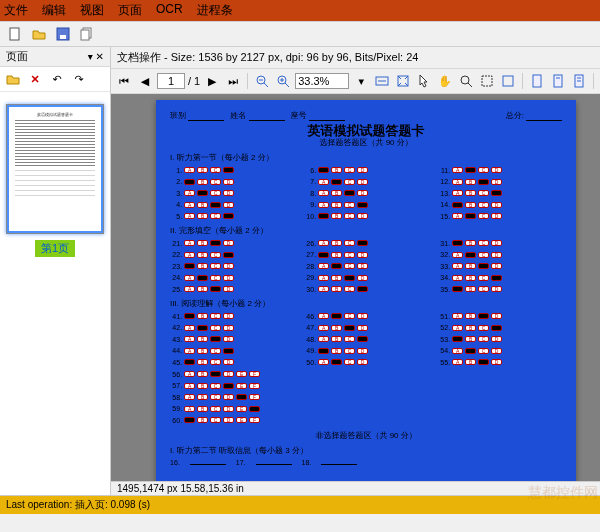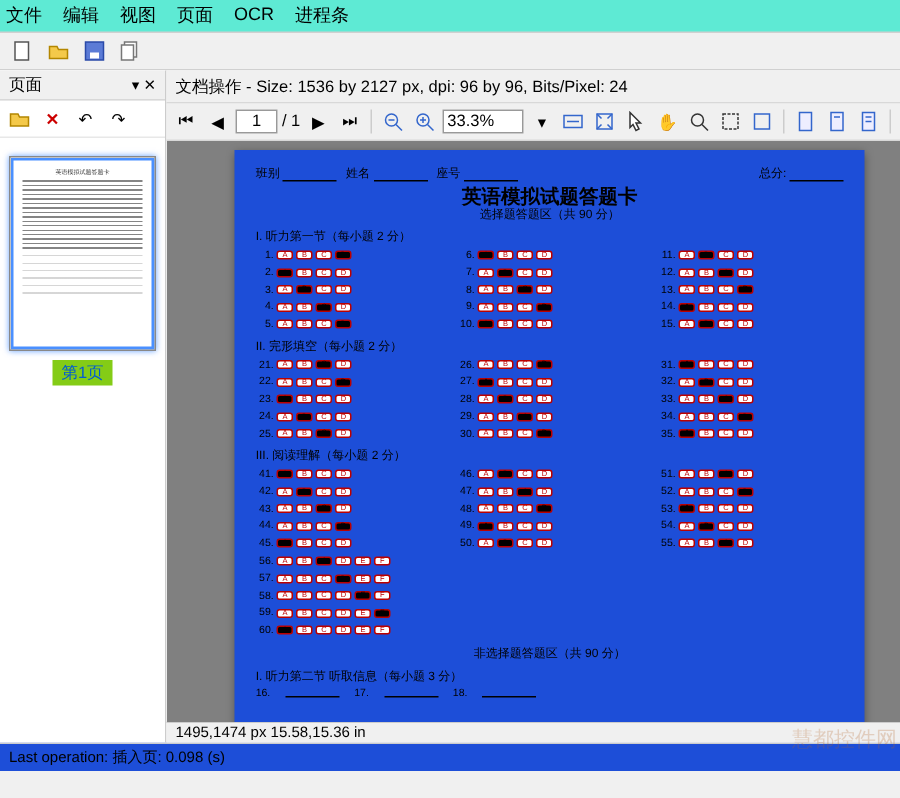--- a/index.html
+++ b/index.html
@@ -1,17 +1,17 @@
 <!DOCTYPE html>
 <html><head>
 <meta charset="utf-8">
 <style>
 *{box-sizing:border-box;margin:0;padding:0;font-family:"Microsoft YaHei",SimSun,Arial,sans-serif}
 body{width:600px;height:532px;background:#f0f0f0;font-size:11px;color:#000;overflow:hidden;position:relative}
-.menubar{background:#5eead4;padding:2px 4px;display:flex;gap:14px;font-size:12px;border-bottom:1px solid #d0d0d0}
+.menubar{background:#c2410c;padding:2px 4px;display:flex;gap:14px;font-size:12px;border-bottom:1px solid #d0d0d0}
 .menubar span{cursor:default}
 .tb{background:#f0f0f0;padding:3px 6px;display:flex;gap:6px;align-items:center;border-bottom:1px solid #d0d0d0}
 .ic{width:18px;height:18px;display:inline-flex;align-items:center;justify-content:center;border:1px solid transparent;border-radius:2px}
 .main{display:flex;height:448px;background:#fff}
 .side{width:138px;background:#fff;border-right:1px solid #ccc;display:flex;flex-direction:column}
 .side-h{padding:2px 6px;font-size:11px;background:#f0f0f0;border-bottom:1px solid #d8d8d8;display:flex;justify-content:space-between;align-items:center}
 .stb{padding:3px 4px;display:flex;gap:4px;align-items:center;border-bottom:1px solid #e8e8e8}
 .thumbs{flex:1;padding:12px 6px;text-align:center;overflow:auto}
 .thumb{width:98px;height:130px;margin:0 auto 6px;border:1px solid #888;background:#fff;box-shadow:0 0 4px rgba(0,100,255,.6),inset 0 0 0 2px #4a90ff;padding:6px 8px;text-align:left;font-size:3px;line-height:3px;color:#333;overflow:hidden}
 .thlabel{font-size:11px;color:#005bd3;background:#84cc16;padding:1px 6px;display:inline-block}
@@ -30,21 +30,21 @@
 .sec{font-size:8px;font-weight:400;margin:3px 0 1px}
 .grid{display:flex;gap:10px;font-size:6px}
 .col{flex:1}
 .q{display:flex;align-items:center;gap:2px;margin:.5px 0}
 .qn{width:12px;text-align:right;font-size:7px}
 .bub{display:inline-block;width:11px;height:6px;border:1px solid #b00;border-radius:2px;font-size:5px;line-height:5px;text-align:center;color:#b00;background:#fff}
 .bub.f{background:#000;color:#000}
 .blanks{display:flex;gap:10px;margin:1px 0}
 .bl{font-size:7px}
 .ft{font-size:10px;padding:1px 6px;background:#f0f0f0;border-top:1px solid #ccc}
-.status{font-size:10px;padding:2px 6px;background:#1d4ed8;border-top:1px solid #ccc}
+.status{font-size:10px;padding:2px 6px;background:#eab308;border-top:1px solid #ccc}
 .wm{position:absolute;right:2px;bottom:30px;font-size:14px;color:rgba(180,100,40,.25);font-weight:400;pointer-events:none}
 .sep{width:1px;height:16px;background:#ccc;margin:0 2px}
 svg{display:block}
 </style>
 </head>
 <body>
 
 <div class="menubar">
  <span>文件</span>
  <span>编辑</span>

